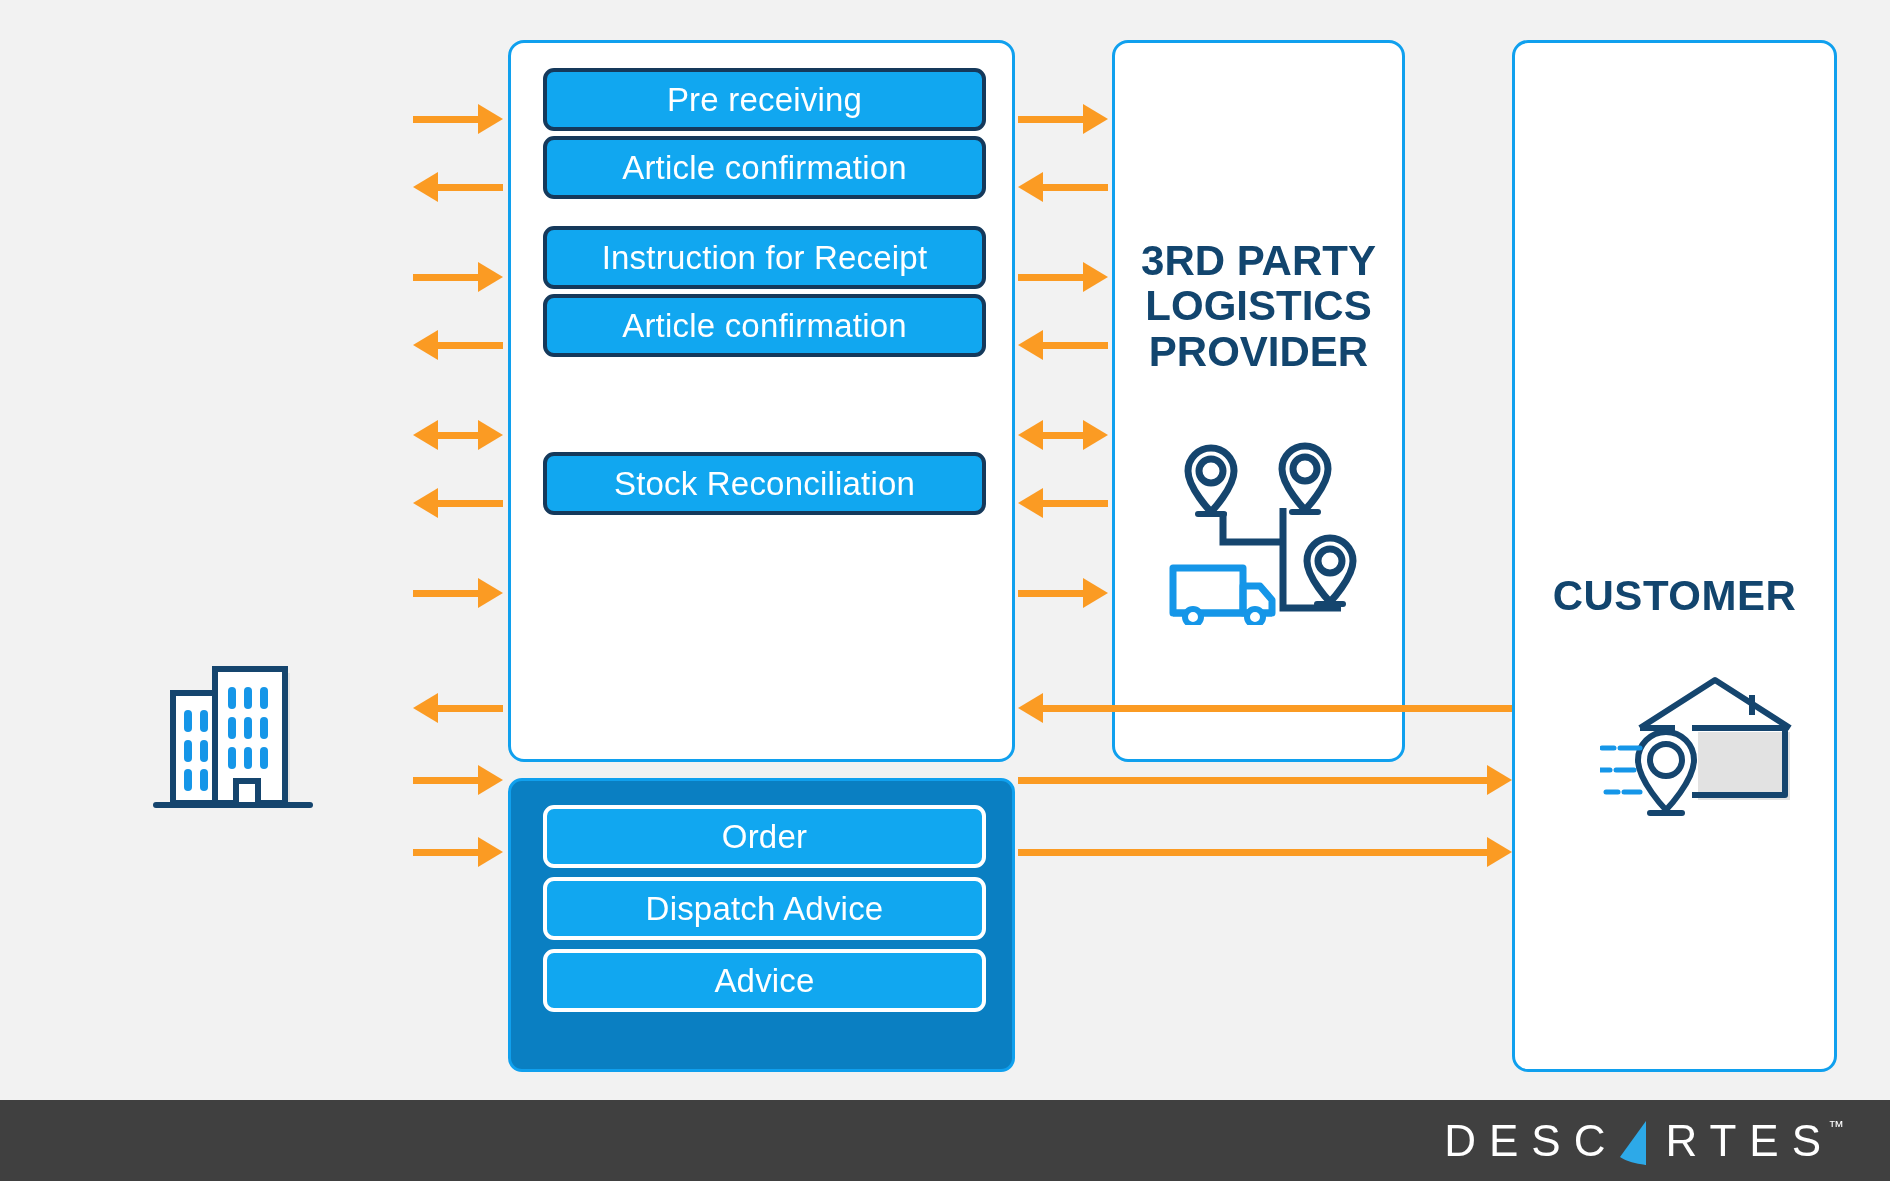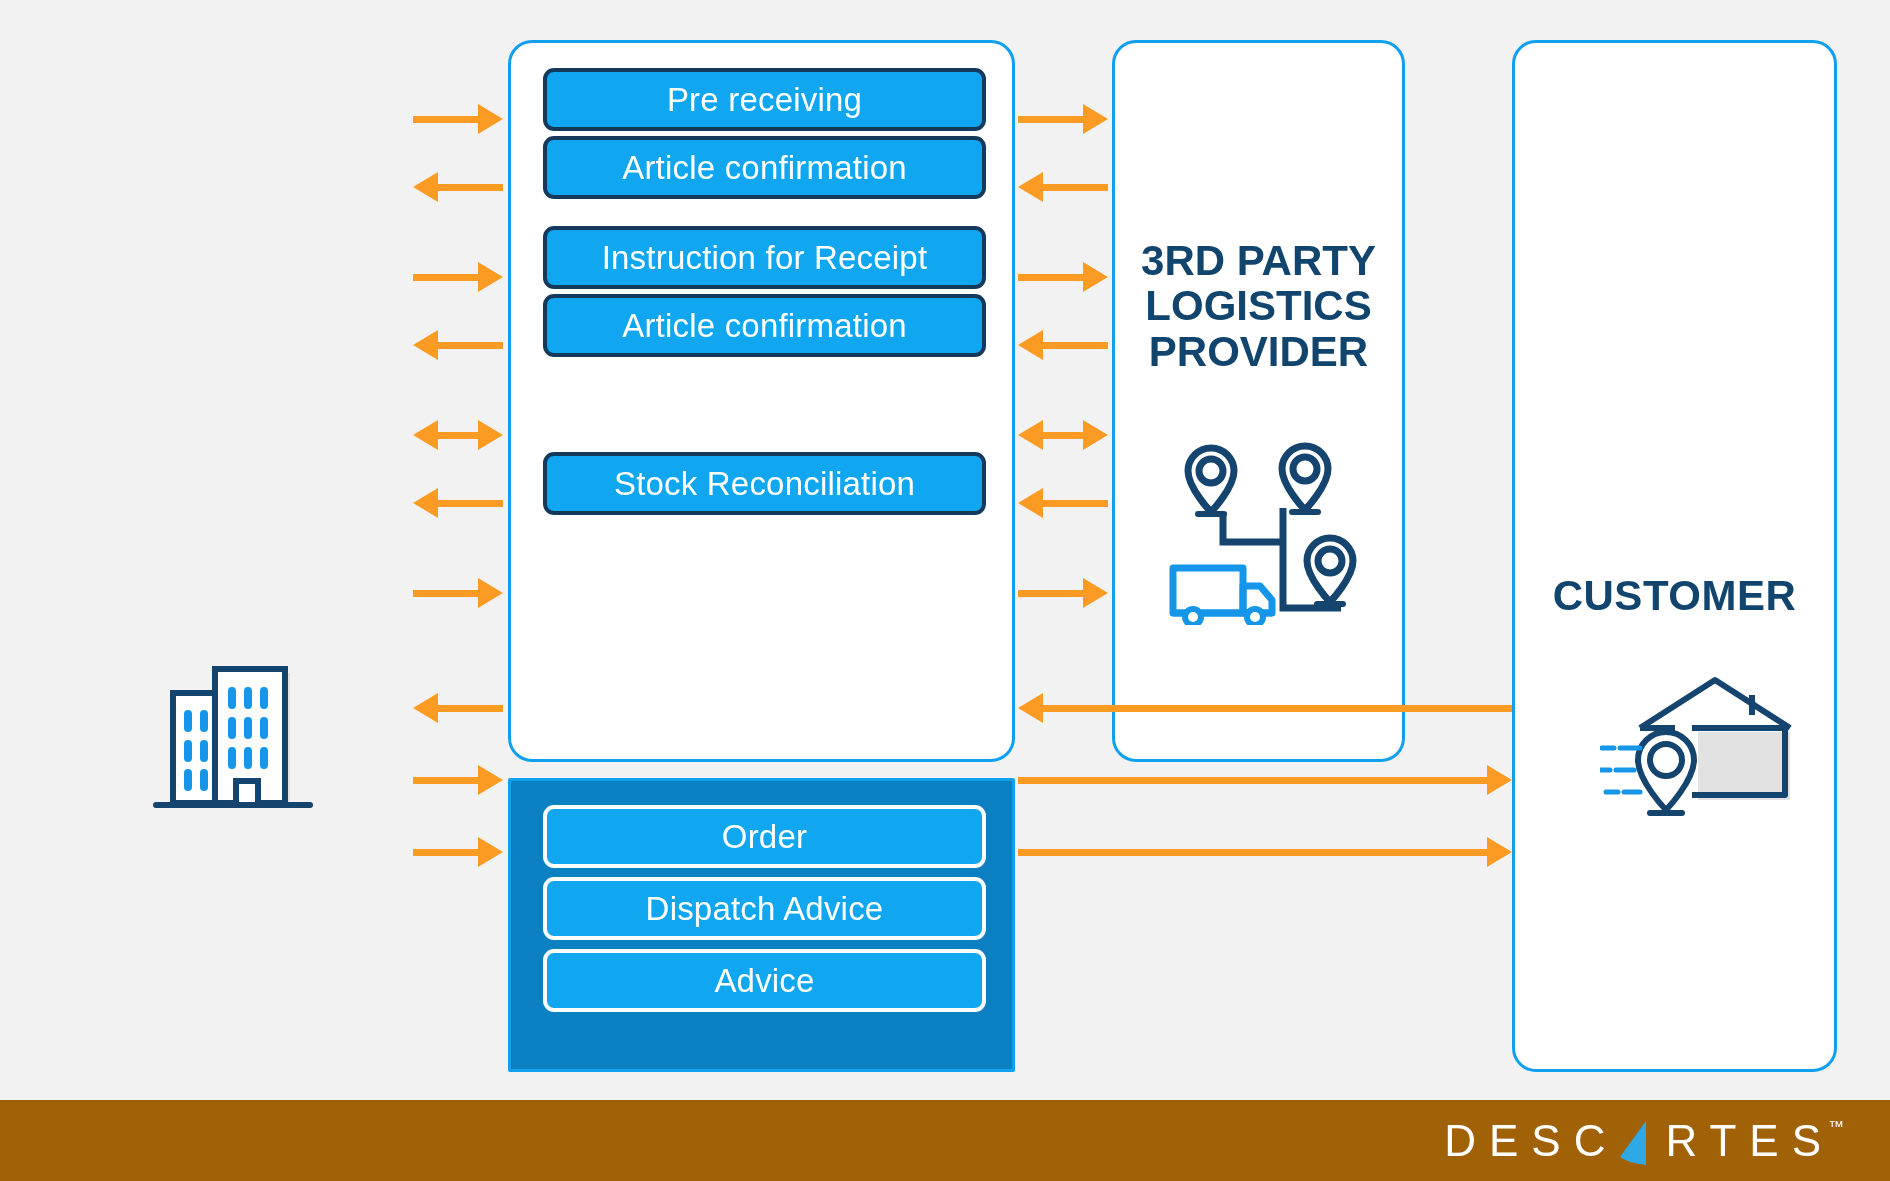--- a/index.html
+++ b/index.html
@@ -10,35 +10,35 @@
     overflow:hidden;
     position:relative;
   }
   #stage{position:absolute;left:0;top:0;width:1890px;height:1181px;}
 
   
   .panel{
     position:absolute;
     background:#ffffff;
     border:3px solid #10a0ee;
-    border-radius:24px;
+    border-radius:16px;
     box-sizing:border-box;
   }
   #supplier-panel{left:85px;top:40px;width:325px;height:1032px;}
   #center-panel  {left:508px;top:40px;width:507px;height:722px;}
   #tpl-panel     {left:1112px;top:40px;width:293px;height:722px;}
   #customer-panel{left:1512px;top:40px;width:325px;height:1032px;}
 
   
   #order-panel{
     position:absolute;
     left:508px;top:778px;width:507px;height:294px;
     background:#0a7fc2;
     border:3px solid #10a0ee;
-    border-radius:2px;
+    border-radius:14px;
     box-sizing:border-box;
   }
 
   
   .party-title{
     position:absolute;
     width:100%;
     text-align:center;
     color:#12456e;
     font-weight:bold;
@@ -92,21 +92,21 @@
     border-top:15px solid transparent;
     border-bottom:15px solid transparent;
   }
   .head.right{border-left:25px solid #fb9b23;}
   .head.left{border-right:25px solid #fb9b23;}
 
   
   #footer{
     position:absolute;
     left:0;top:1100px;width:1890px;height:81px;
-    background:#a16207;
+    background:#404040;
   }
   #logo{
     position:absolute;
     right:46px;top:0;height:81px;
     display:flex;align-items:center;
   }
   #logo .wordmark{
     color:#ffffff;
     font-size:44px;
     letter-spacing:13px;

